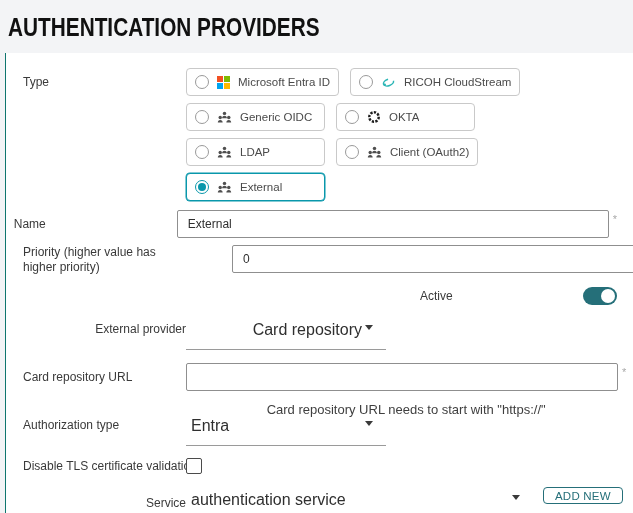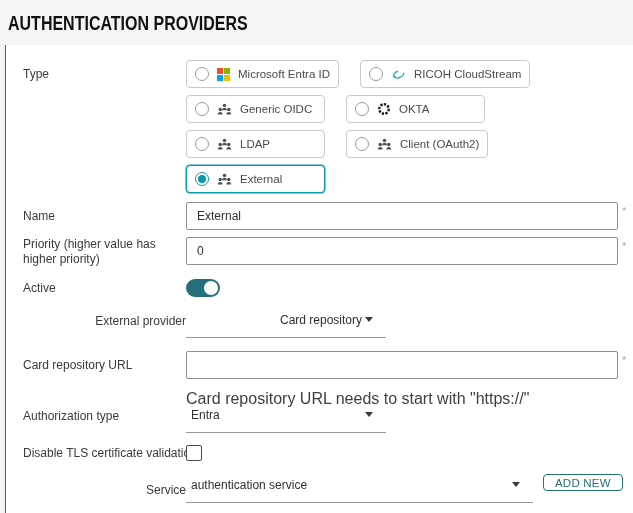--- a/index.html
+++ b/index.html
@@ -6,21 +6,21 @@
   body{
     width:633px;height:513px;
     background:#f3f4f6;
     font-family:"Liberation Sans", sans-serif;
     color:#3c3c3c;
     overflow:hidden;
   }
   .page-title{
     margin:0;
     padding:12px 0 10px 8px;
-    font-size:20px;
+    font-size:26px;
     font-weight:800;
     color:#111;
     letter-spacing:0px;
   }
   .page-title .squeeze{
     display:inline-block;
     transform:scaleX(.8);
     transform-origin:left center;
     white-space:nowrap;
   }
@@ -47,21 +47,21 @@
   .req{
     color:#a9a9a9;
     font-size:11px;
     margin-left:4px;
     padding-top:3px;
   }
   
   .type-grid{
     display:flex;
     flex-wrap:wrap;
-    gap:7px 21px;
+    gap:7px 11px;
     width:432px;
   }
   .opt-card{
     box-sizing:border-box;
     flex:0 0 139px;
     height:28px;
     border:1px solid #c9c9c9;
     border-radius:4px;
     background:#fff;
     display:flex;
@@ -129,21 +129,21 @@
     background:#fff;
   }
   .toggle.on .knob{left:auto;right:2px;}
   
   .select{
     box-sizing:border-box;
     position:relative;
     width:200px;
     border-bottom:1px solid #9a9a9a;
     padding:0 24px 10px 5px;
-    font-size:12px;
+    font-size:16px;
     color:#2f2f2f;
     cursor:pointer;
   }
   .select.wide{width:347px;}
   .caret{
     position:absolute;
     right:13px;top:4px;
     width:0;height:0;
     border-left:4px solid transparent;
     border-right:4px solid transparent;
@@ -154,45 +154,46 @@
     box-sizing:border-box;
     width:16px;height:16px;
     border:1.5px solid #4b4b4b;
     border-radius:2px;
     background:#fff;
     cursor:pointer;
   }
   
   .helper{
     margin-top:11px;
-    font-size:16px;
+    font-size:13px;
     color:#3f3f3f;
+    text-align:center;
   }
   
   .add-new-btn{
     box-sizing:border-box;
     margin-left:10px;
     margin-top:-4px;
     height:17px;
     padding:0 11px;
     background:#fff;
     border:1px solid #256f79;
     border-radius:4px;
     color:#256f79;
     font-family:"Liberation Sans", sans-serif;
     font-size:11.5px;
     letter-spacing:.2px;
     cursor:pointer;
     white-space:nowrap;
   }
   
   .r-type{margin-bottom:9px;}
-  .r-name{margin-bottom:7px;}
-  .r-priority{margin-bottom:12px;}
-  .r-active{margin-bottom:16px;}
+  .r-name{margin-bottom:7px;justify-content:flex-end;}
+  .r-priority{margin-bottom:12px;gap:46px;}
+  .r-active{margin-bottom:16px;justify-content:flex-end;}
   .r-extprov{margin-bottom:13px;text-align:right;}
   .r-url{}
   .r-auth{margin-bottom:12px;}
   .r-tls{margin-bottom:17px;}
   .pt7{padding-top:7px;}
   .pt2{padding-top:2px;}
   .pt1{padding-top:1px;}
   .pt5{padding-top:5px;text-align:right;}
   .field-col{display:flex;align-items:flex-start;}
 </style>

